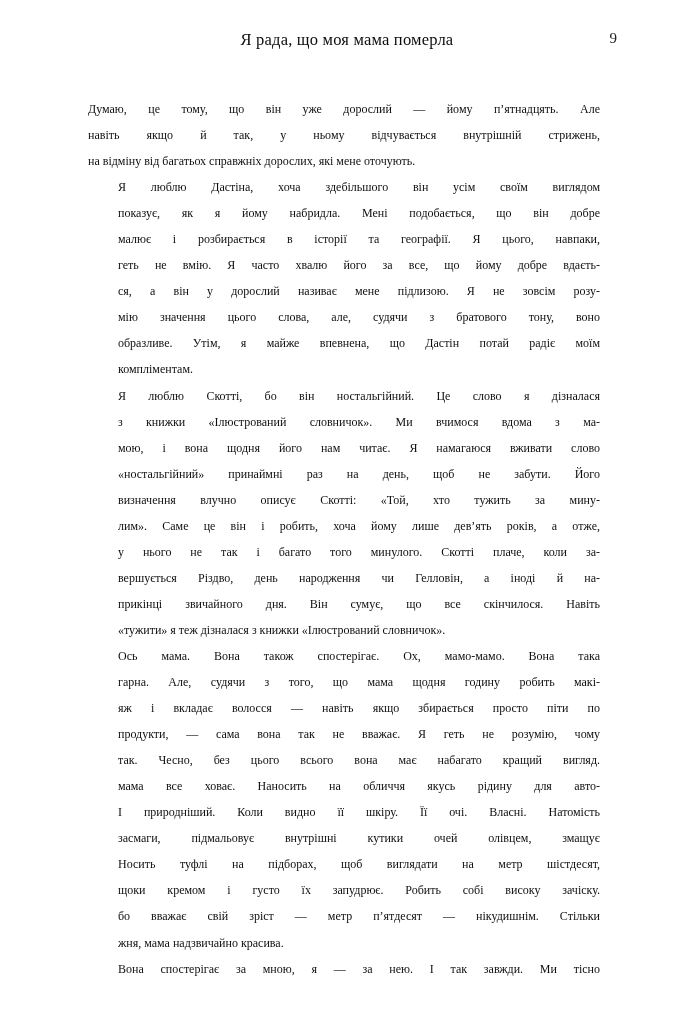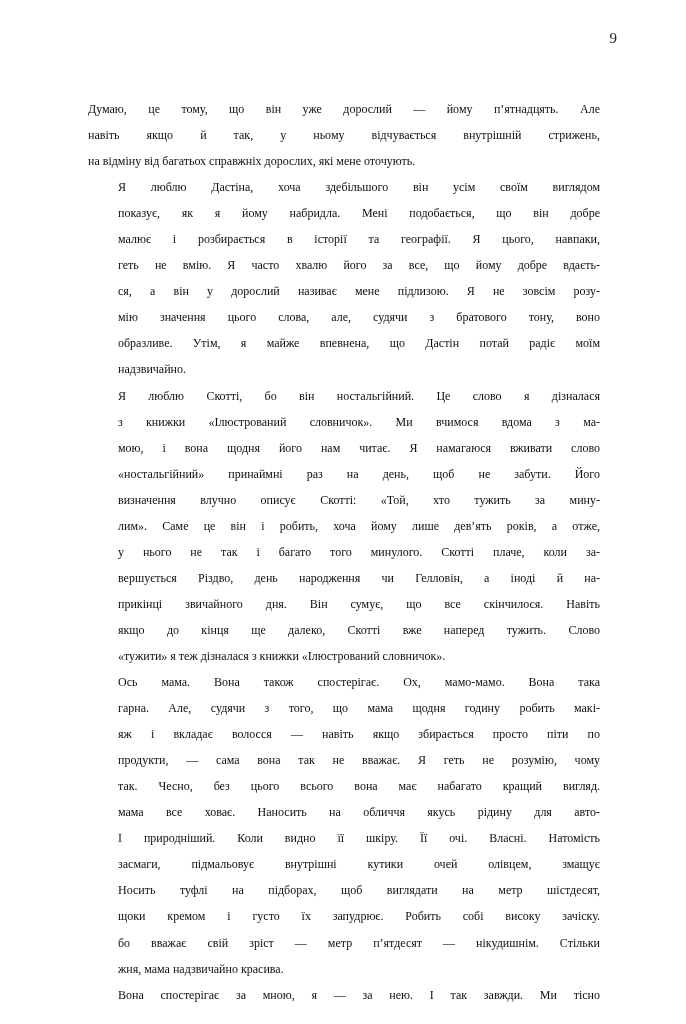--- a/index.html
+++ b/index.html
@@ -89,50 +89,52 @@
 
   .ln.indent {
     text-indent: 30px;
   }
 </style>
 </head>
 <body>
 
 <div class="page">
 
+  <div class="running-head">
+    <span class="running-head-title">Я рада, що моя мама померла</span>
+  </div>
 
   <div class="folio">9</div>
 
   <div class="text-block">
       <p class="para continued">
         <span class="ln">Думаю, це тому, що він уже дорослий — йому п’ятнадцять. Але</span>
         <span class="ln">навіть якщо й так, у ньому відчувається внутрішній стрижень,</span>
         <span class="ln last">на відміну від багатьох справжніх дорослих, які мене оточують.</span>
       </p>
       <p class="para">
         <span class="ln indent">Я люблю Дастіна, хоча здебільшого він усім своїм виглядом</span>
         <span class="ln">показує, як я йому набридла. Мені подобається, що він добре</span>
         <span class="ln">малює і розбирається в історії та географії. Я цього, навпаки,</span>
         <span class="ln">геть не вмію. Я часто хвалю його за все, що йому добре вдаєть-</span>
         <span class="ln">ся, а він у дорослий називає мене підлизою. Я не зовсім розу-</span>
         <span class="ln">мію значення цього слова, але, судячи з братового тону, воно</span>
         <span class="ln">образливе. Утім, я майже впевнена, що Дастін потай радіє моїм</span>
-        <span class="ln last">надзвичайно.</span>
+        <span class="ln last">компліментам.</span>
       </p>
       <p class="para">
         <span class="ln indent">Я люблю Скотті, бо він ностальгійний. Це слово я дізналася</span>
         <span class="ln">з книжки «Ілюстрований словничок». Ми вчимося вдома з ма-</span>
         <span class="ln">мою, і вона щодня його нам читає. Я намагаюся вживати слово</span>
         <span class="ln">«ностальгійний» принаймні раз на день, щоб не забути. Його</span>
         <span class="ln">визначення влучно описує Скотті: «Той, хто тужить за мину-</span>
         <span class="ln">лим». Саме це він і робить, хоча йому лише дев’ять років, а отже,</span>
         <span class="ln">у нього не так і багато того минулого. Скотті плаче, коли за-</span>
         <span class="ln">вершується Різдво, день народження чи Гелловін, а іноді й на-</span>
         <span class="ln">прикінці звичайного дня. Він сумує, що все скінчилося. Навіть</span>
-        <span class="ln">якщо до кінця ще далеко, Скотті вже наперед тужить. Слово</span>
         <span class="ln last">«тужити» я теж дізналася з книжки «Ілюстрований словничок».</span>
       </p>
       <p class="para">
         <span class="ln indent">Ось мама. Вона також спостерігає. Ох, мамо-мамо. Вона така</span>
         <span class="ln">гарна. Але, судячи з того, що мама щодня годину робить макі-</span>
         <span class="ln">яж і вкладає волосся — навіть якщо збирається просто піти по</span>
         <span class="ln">продукти, — сама вона так не вважає. Я геть не розумію, чому</span>
         <span class="ln">так. Чесно, без цього всього вона має набагато кращий вигляд.</span>
         <span class="ln">мама все ховає. Наносить на обличчя якусь рідину для авто-</span>
         <span class="ln">І природніший. Коли видно її шкіру. Її очі. Власні. Натомість</span>

